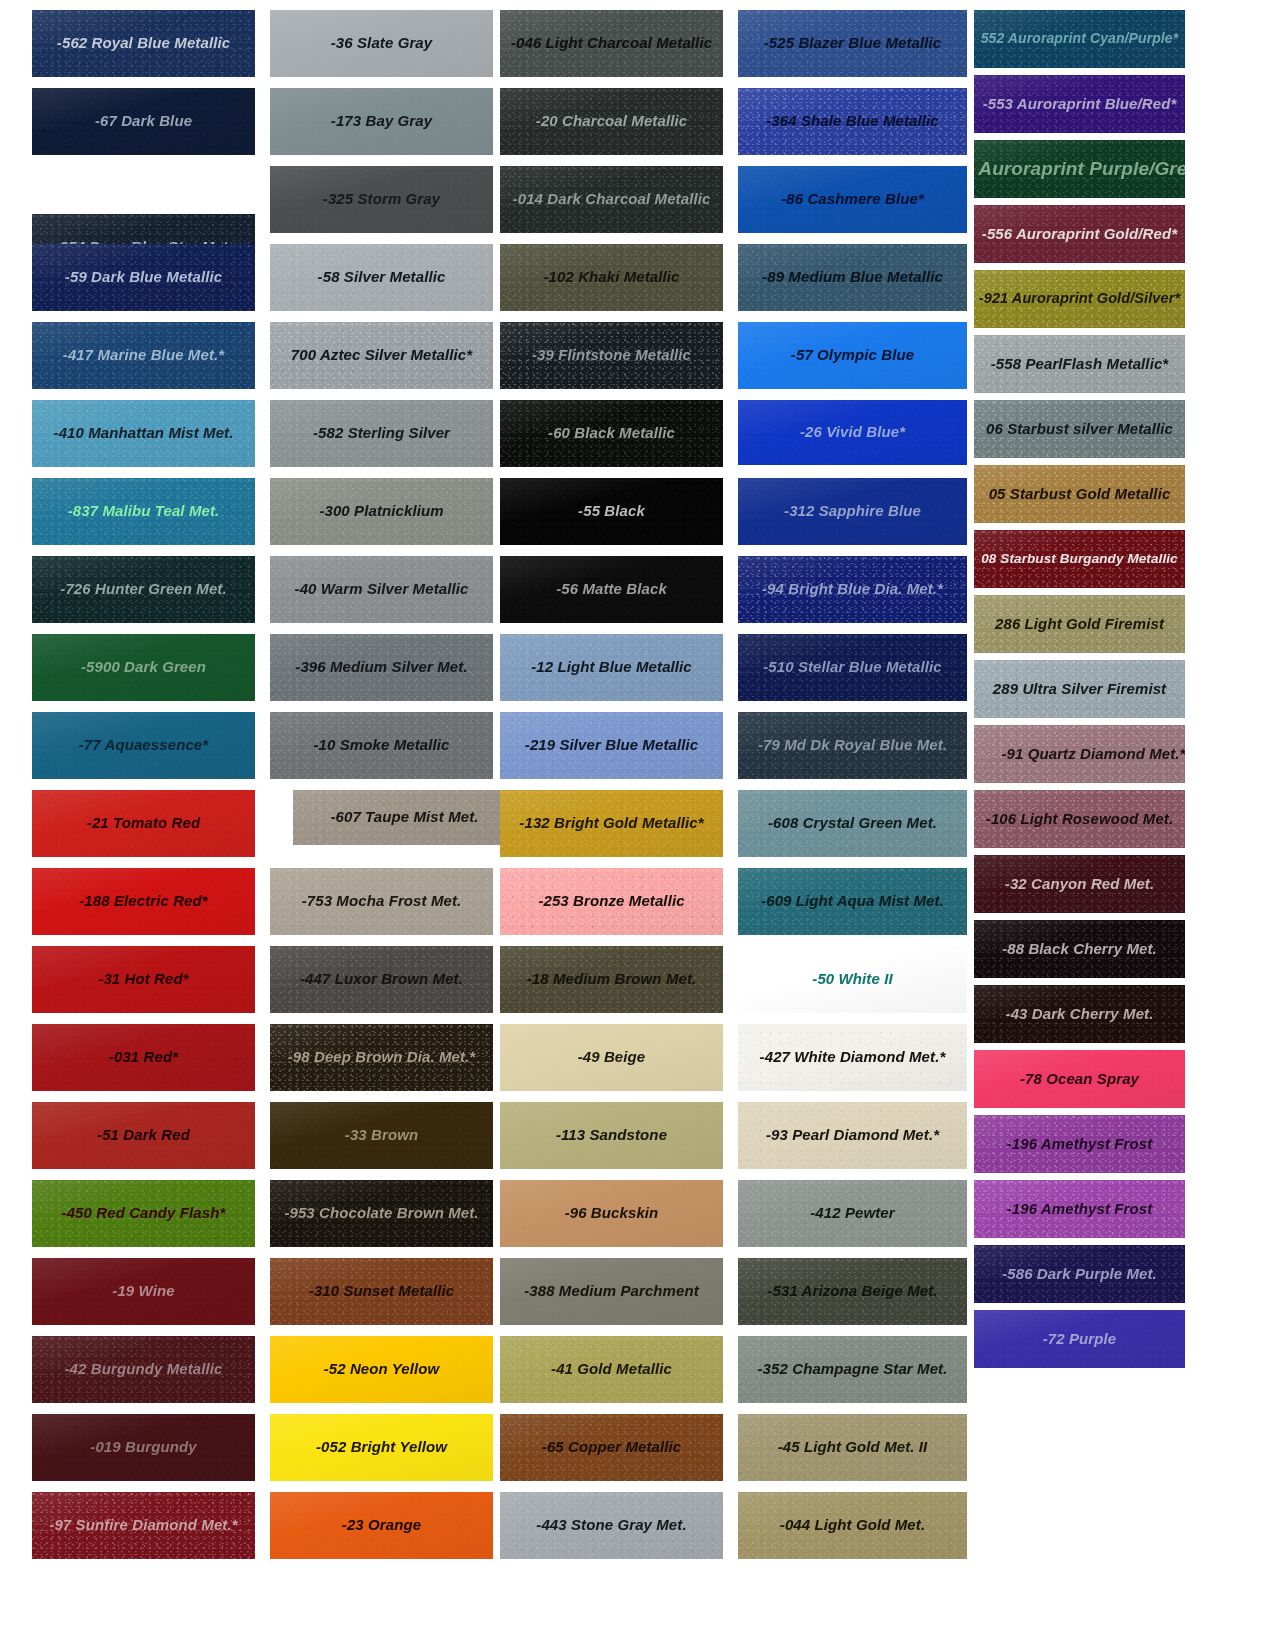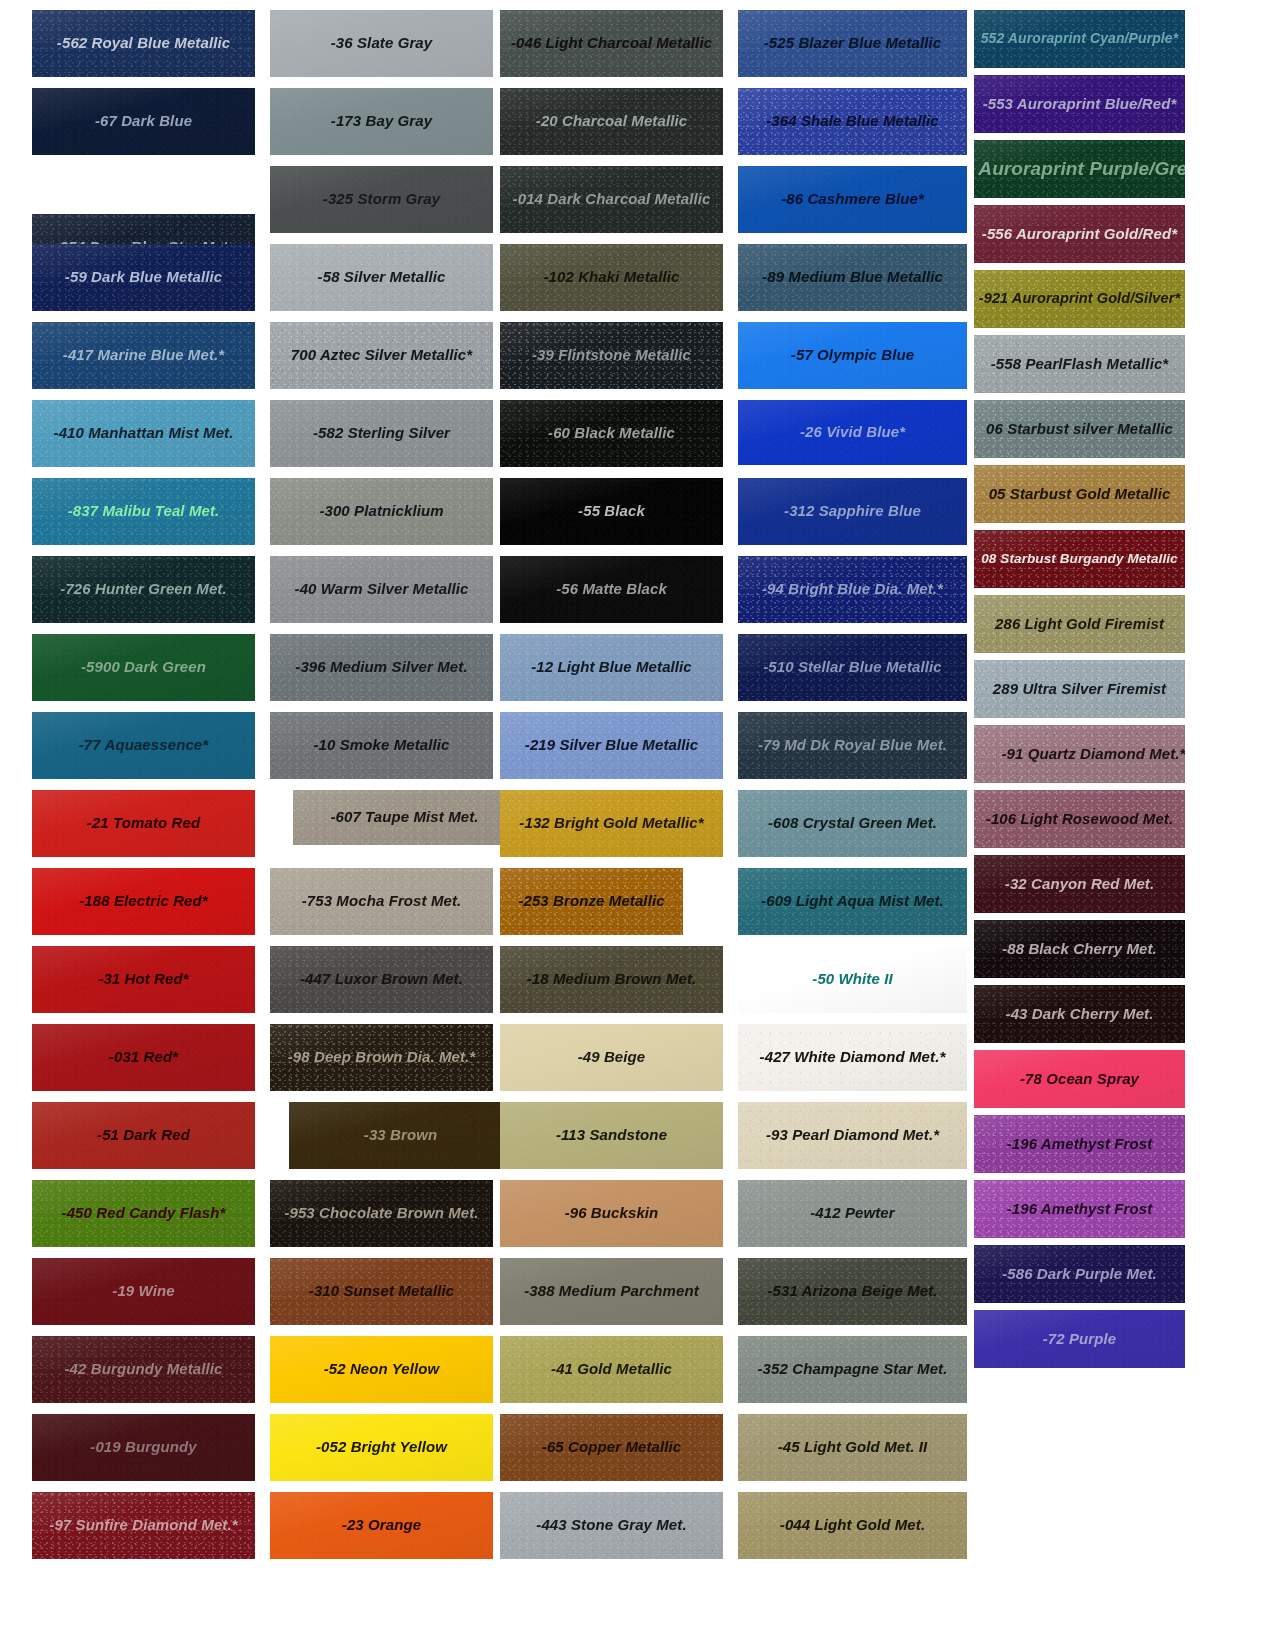--- a/index.html
+++ b/index.html
@@ -240,21 +240,21 @@
       <div class="swatch " style="left: 0px; top: 946px; width: 223px; height: 67px; background: rgb(75, 72, 70);">
         <span class="grain"></span>
         <span class="sheen"></span>
         <span class="label" style="color: rgb(21, 19, 15); position: relative;">-447 Luxor Brown Met.</span>
       </div>
       <div class="swatch heavy" style="left: 0px; top: 1024px; width: 223px; height: 67px; background: rgb(37, 28, 16);">
         <span class="grain"></span>
         <span class="sheen"></span>
         <span class="label" style="color: rgb(167, 155, 138); position: relative;">-98 Deep Brown Dia. Met.*</span>
       </div>
-      <div class="swatch flat" style="left: 0px; top: 1102px; width: 223px; height: 67px; background: rgb(56, 41, 13); margin-left: 19px;">
+      <div class="swatch flat" style="left: 0px; top: 1102px; width: 223px; height: 67px; background: rgb(56, 41, 13);">
         <span class="grain"></span>
         <span class="sheen"></span>
         <span class="label" style="color: rgb(155, 144, 120); position: relative;">-33 Brown</span>
       </div>
       <div class="swatch " style="left: 0px; top: 1180px; width: 223px; height: 67px; background: rgb(26, 20, 14);">
         <span class="grain"></span>
         <span class="sheen"></span>
         <span class="label" style="color: rgb(164, 154, 140); position: relative;">-953 Chocolate Brown Met.</span>
       </div>
       <div class="swatch " style="left: 0px; top: 1258px; width: 223px; height: 67px; background: rgb(124, 63, 29);">
@@ -327,21 +327,21 @@
       <div class="swatch " style="left: 0px; top: 712px; width: 223px; height: 67px; background: rgb(123, 151, 205);">
         <span class="grain"></span>
         <span class="sheen"></span>
         <span class="label" style="color: rgb(16, 23, 38); position: relative;">-219 Silver Blue Metallic</span>
       </div>
       <div class="swatch " style="left: 0px; top: 790px; width: 223px; height: 67px; background: rgb(197, 154, 29);">
         <span class="grain"></span>
         <span class="sheen"></span>
         <span class="label" style="color: rgb(31, 23, 4); position: relative;">-132 Bright Gold Metallic*</span>
       </div>
-      <div class="swatch heavy" style="left: 0px; top: 868px; width: 183px; height: 67px; background: #a16207;">
+      <div class="swatch heavy" style="left: 0px; top: 868px; width: 223px; height: 67px; background: #fca5a5;">
         <span class="grain"></span>
         <span class="sheen"></span>
         <span class="label" style="color: rgb(21, 16, 9); position: relative;">-253 Bronze Metallic</span>
       </div>
       <div class="swatch " style="left: 0px; top: 946px; width: 223px; height: 67px; background: rgb(77, 73, 52);">
         <span class="grain"></span>
         <span class="sheen"></span>
         <span class="label" style="color: rgb(19, 18, 12); position: relative;">-18 Medium Brown Met.</span>
       </div>
       <div class="swatch flat" style="left: 0px; top: 1024px; width: 223px; height: 67px; background: rgb(222, 210, 169);">

